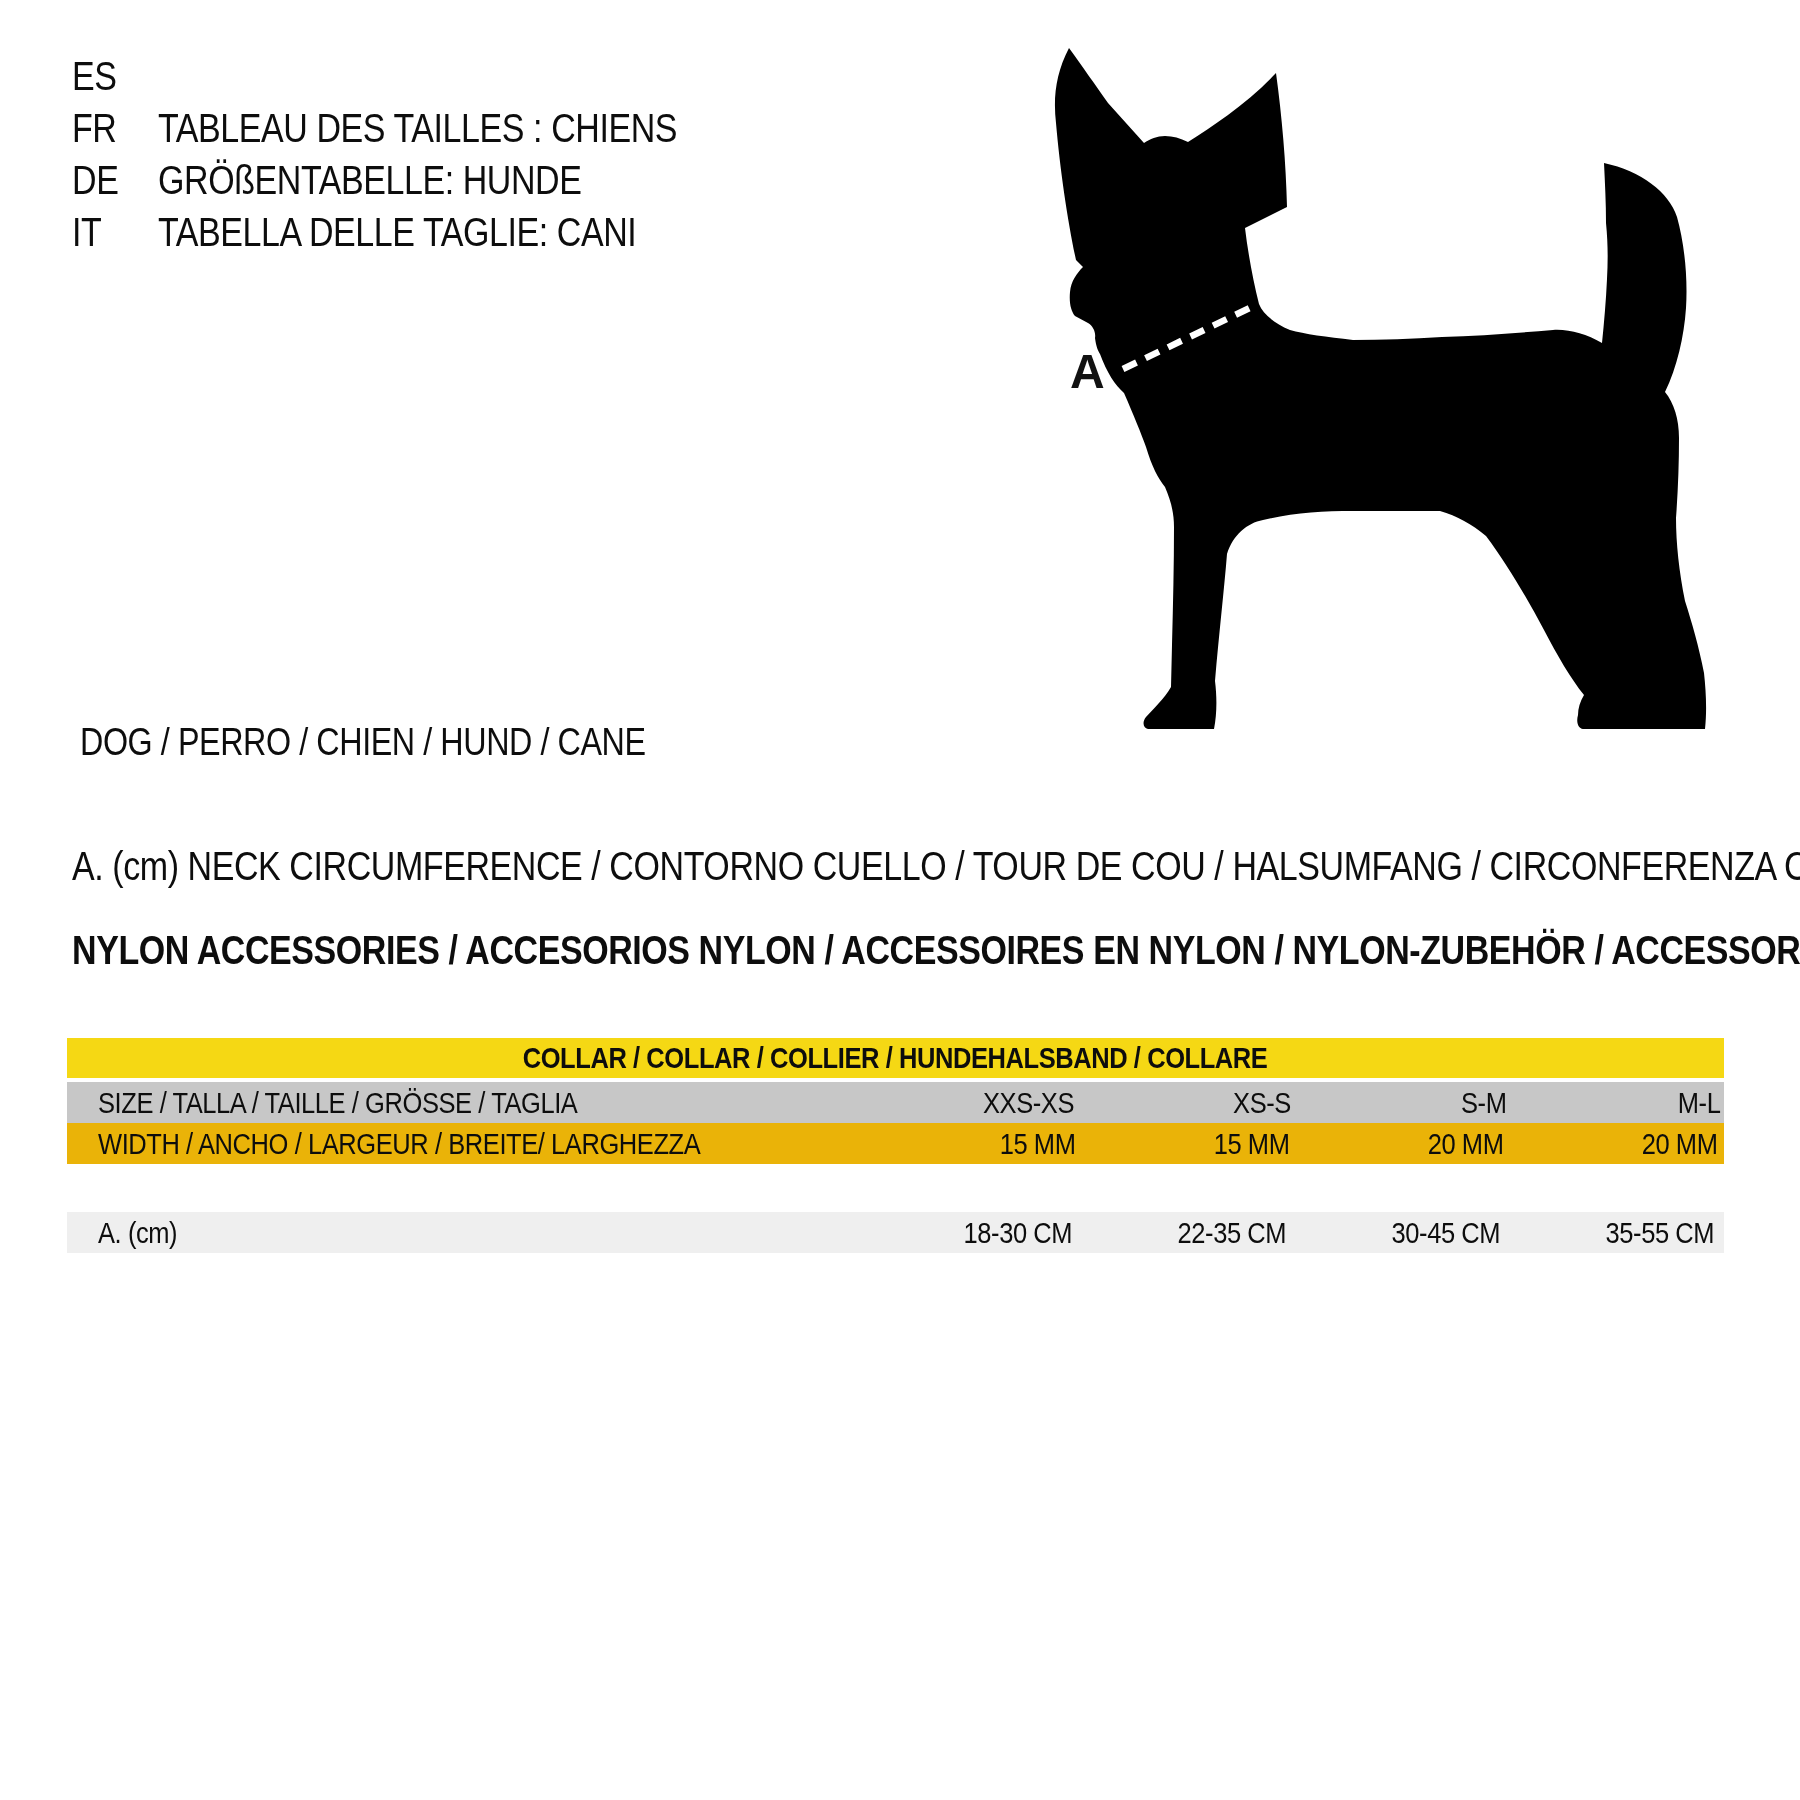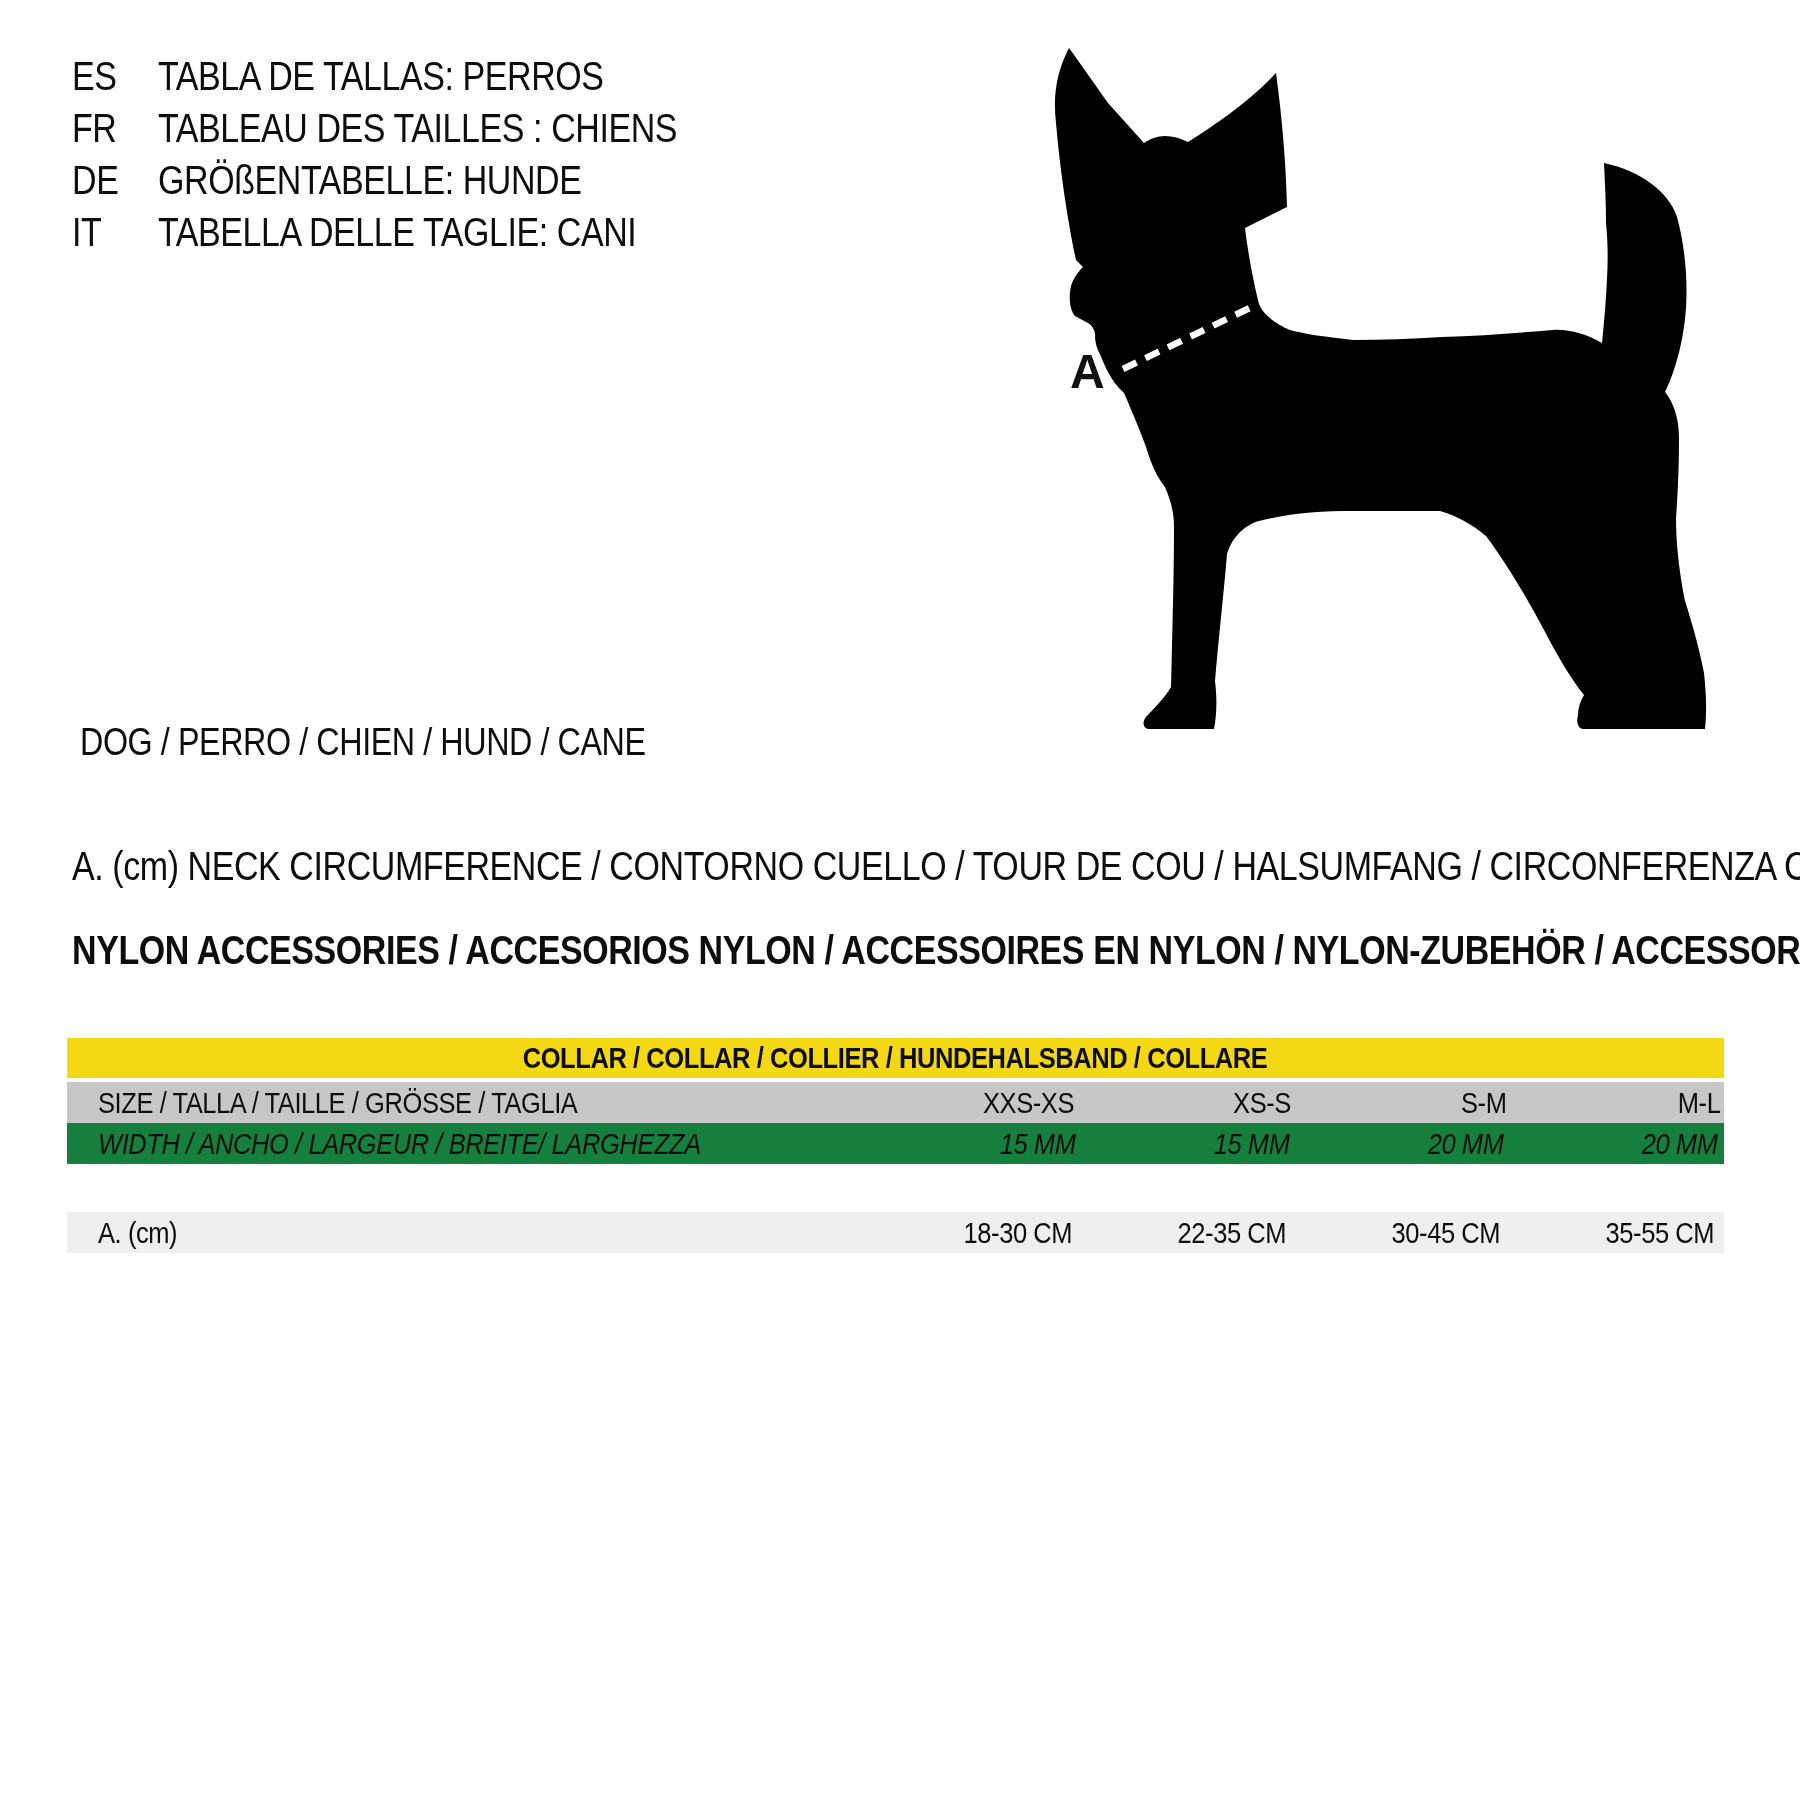--- a/index.html
+++ b/index.html
@@ -33,21 +33,20 @@
   .size-row{height:41px;display:flex;align-items:center;font-size:30px;}
   .size-row-label{flex:0 0 801px;padding-left:31px;box-sizing:border-box;overflow:visible;}
   .size-cell{flex:0 0 214px;text-align:right;}
 </style>
 </head>
 <body>
 
 <div class="lang-block">
     <div class="lang-row">
       <span class="lang-code"><span class="cond">ES</span></span>
-      <span class="lang-label"><span class="cond">TABLA DE TALLAS: PERROS</span></span>
     </div>
     <div class="lang-row">
       <span class="lang-code"><span class="cond">FR</span></span>
       <span class="lang-label"><span class="cond">TABLEAU DES TAILLES : CHIENS</span></span>
     </div>
     <div class="lang-row">
       <span class="lang-code"><span class="cond">DE</span></span>
       <span class="lang-label"><span class="cond">GRÖßENTABELLE: HUNDE</span></span>
     </div>
     <div class="lang-row">
@@ -134,21 +133,21 @@
     <span class="condc">COLLAR / COLLAR / COLLIER / HUNDEHALSBAND / COLLARE</span>
   </div>
   <div>
       <div class="size-row" style="background: rgb(199, 199, 199);">
         <div class="size-row-label"><span class="cond">SIZE / TALLA / TAILLE / GRÖSSE / TAGLIA</span></div>
         <div class="size-cell"><span class="condc">XXS-XS</span></div>
         <div class="size-cell"><span class="condc">XS-S</span></div>
         <div class="size-cell"><span class="condc">S-M</span></div>
         <div class="size-cell"><span class="condc">M-L</span></div>
       </div>
-      <div class="size-row" style="background: #15803d; font-style: italic;">
+      <div class="size-row" style="background: #eab308;">
         <div class="size-row-label"><span class="cond">WIDTH / ANCHO / LARGEUR / BREITE/ LARGHEZZA</span></div>
         <div class="size-cell"><span class="condc">15 MM</span></div>
         <div class="size-cell"><span class="condc">15 MM</span></div>
         <div class="size-cell"><span class="condc">20 MM</span></div>
         <div class="size-cell"><span class="condc">20 MM</span></div>
       </div>
       <div class="size-row" style="background: rgb(239, 239, 239); margin-top: 48px;">
         <div class="size-row-label"><span class="cond">A. (cm)</span></div>
         <div class="size-cell"><span class="condc">18-30 CM</span></div>
         <div class="size-cell"><span class="condc">22-35 CM</span></div>

